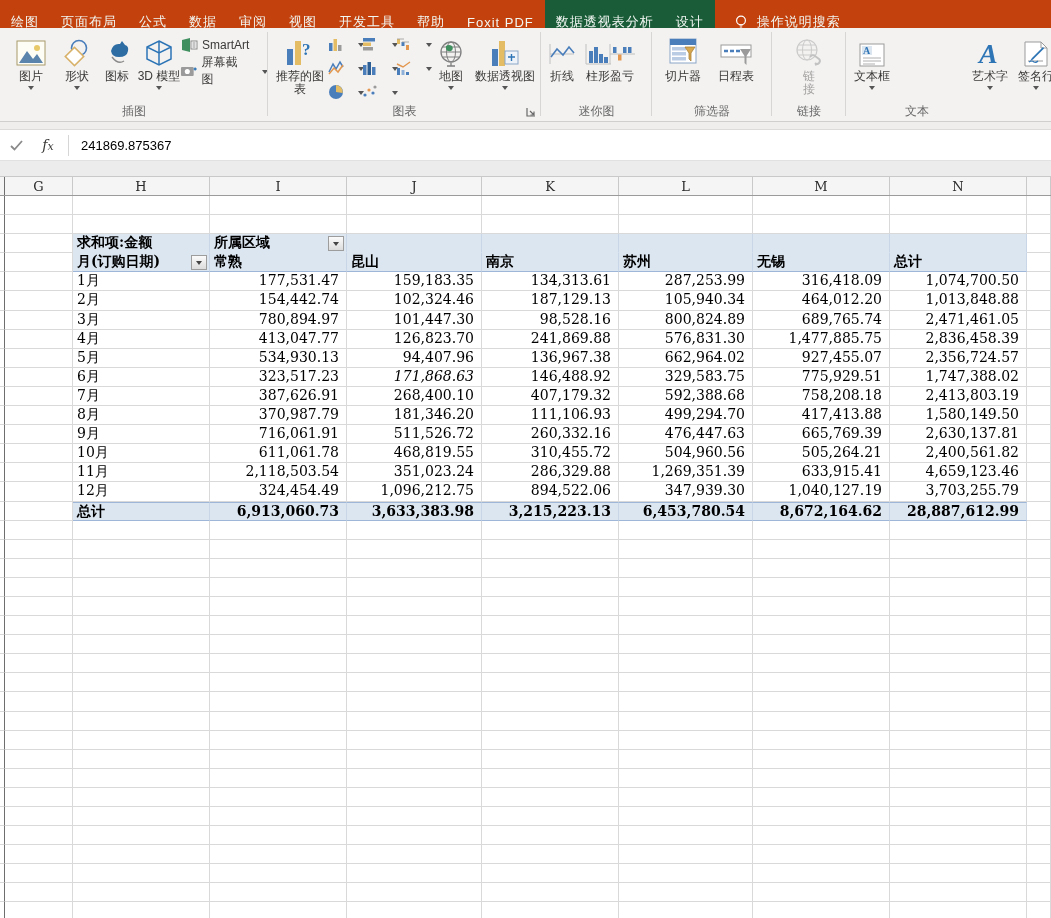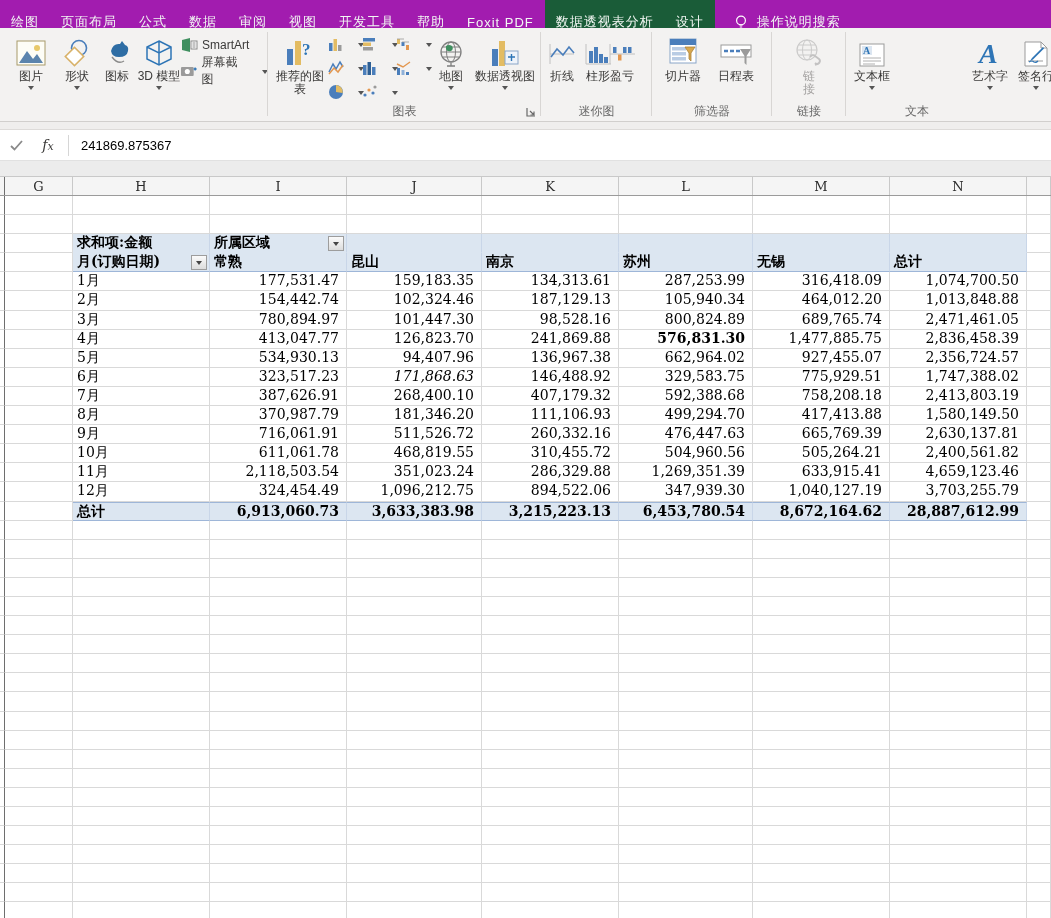--- a/index.html
+++ b/index.html
@@ -2,21 +2,21 @@
 <html><head>
 <meta charset="utf-8">
 <style>
   * { margin:0; padding:0; box-sizing:border-box; }
   html,body { background:#fff; }
   .page { position:relative; width:1051px; height:918px; overflow:hidden;
           font-family:"Liberation Sans", sans-serif; background:#fff; }
 
   
   .tabbar { position:absolute; left:0; top:0; width:1051px; height:44px;
-            background:#a21caf; display:flex; align-items:stretch; color:#f2f7f3; }
+            background:#c2410c; display:flex; align-items:stretch; color:#f2f7f3; }
   .tab { display:flex; align-items:center; padding:0 11px; font-size:13px;
          letter-spacing:1px; white-space:nowrap; cursor:default; }
   .ctx-wrap { display:flex; background:#1a5c38; }
   .search-wrap { display:flex; align-items:center; margin-left:18px; gap:8px; }
   .bulb { width:16px; height:16px; }
 
   
   .ribbon { position:absolute; left:0; top:28px; width:1051px; height:94px;
             background:#f3f2f1; border-bottom:1px solid #d1cfcd; }
   .rgroup { position:absolute; top:0; height:94px; }
@@ -159,20 +159,21 @@
         <svg width="18" height="14" viewBox="0 0 18 14">
           <rect x="1" y="3" width="13" height="9" rx="1" fill="#9b9b9b"></rect>
           <circle cx="7.5" cy="7.5" r="2.6" fill="#fff"></circle>
           <path d="M14 5 h3 M15.5 3.5 v3" stroke="#2e75b6" stroke-width="1.4"></path>
         </svg>
         <span class="mini-dd">
             <span>屏幕截图</span>
         <span class="chev" style="margin-top:1px;"></span>
           </span>
       </div>
+      <div class="glabel">插图</div>
       <div class="gsep" style="right:0;"></div>
     </div>
 
     <div class="rgroup" style="left:268px; width:273px;">
       <div class="rb-big" style="left:8px; width:48px;">
         <span class="bicon">
           <svg width="30" height="30" viewBox="0 0 30 30">
             <rect x="2" y="12" width="6" height="16" fill="#4a7ebb"></rect>
             <rect x="10" y="4" width="6" height="24" fill="#e3bc63"></rect>
             <text x="17" y="18" font-size="17" font-weight="bold" fill="#2e75b6" font-family="serif">?</text>
@@ -516,21 +517,21 @@
         <div class="c num" style="width: 137px; height: 19.1px;">2,471,461.05</div>
         <div class="c " style="width: 24px; height: 19.1px;"></div>
       </div>
       <div class="grow">
         <div class="c sliver" style="width: 5px; height: 19.1px;"></div>
         <div class="c " style="width: 68px; height: 19.1px;"></div>
         <div class="c lbl" style="width: 137px; height: 19.1px;">4月</div>
         <div class="c num" style="width: 137px; height: 19.1px;">413,047.77</div>
         <div class="c num" style="width: 135px; height: 19.1px;">126,823.70</div>
         <div class="c num" style="width: 137px; height: 19.1px;">241,869.88</div>
-        <div class="c num" style="width: 134px; height: 19.1px; font-weight: bold;">576,831.30</div>
+        <div class="c num" style="width: 134px; height: 19.1px;">576,831.30</div>
         <div class="c num" style="width: 137px; height: 19.1px;">1,477,885.75</div>
         <div class="c num" style="width: 137px; height: 19.1px;">2,836,458.39</div>
         <div class="c " style="width: 24px; height: 19.1px;"></div>
       </div>
       <div class="grow">
         <div class="c sliver" style="width: 5px; height: 19.1px;"></div>
         <div class="c " style="width: 68px; height: 19.1px;"></div>
         <div class="c lbl" style="width: 137px; height: 19.1px;">5月</div>
         <div class="c num" style="width: 137px; height: 19.1px;">534,930.13</div>
         <div class="c num" style="width: 135px; height: 19.1px;">94,407.96</div>

